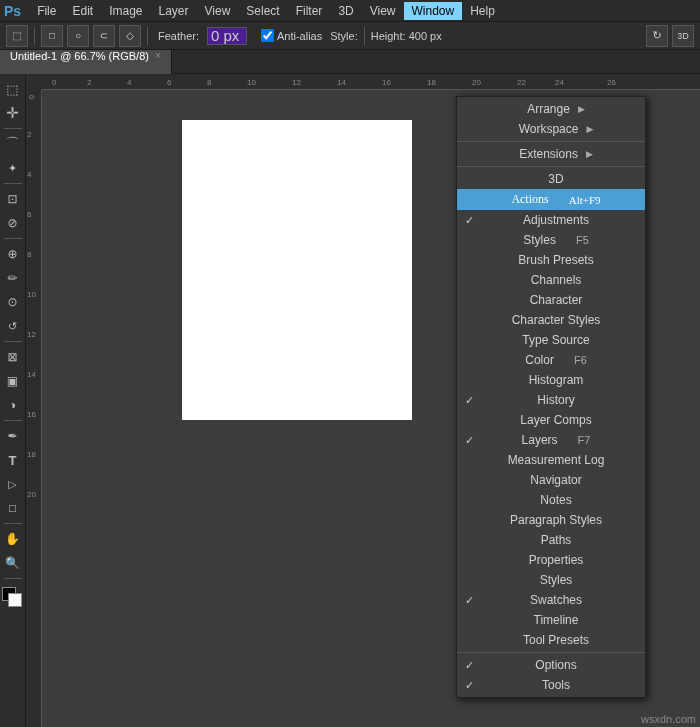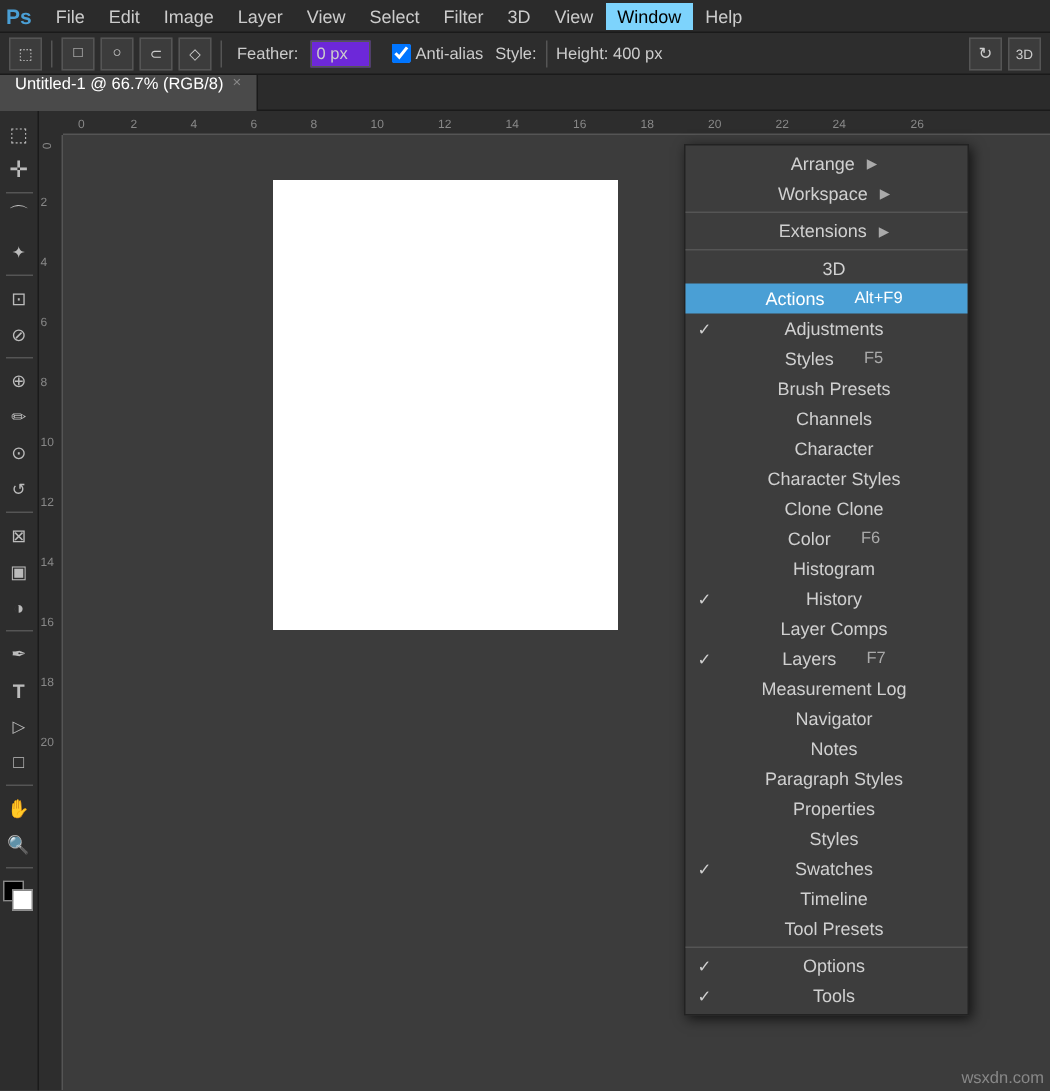--- a/index.html
+++ b/index.html
@@ -54,24 +54,24 @@
       border: 1px solid #555;
       display: flex; align-items: center; justify-content: center;
       cursor: pointer;
       color: #ccc;
       font-size: 10px;
     }
     .toolbar-sep { width: 1px; height: 18px; background: #555; margin: 0 2px; }
     .toolbar-label { color: #ccc; font-size: 11px; margin: 0 4px; }
     .toolbar-input {
       width: 40px; height: 18px;
-      background: #6d28d9;
+      background: #4c1d95;
       border: 1px solid #555;
       color: #ccc;
-      font-size: 11px;
+      font-size: 15px;
       padding: 0 3px;
     }
     .toolbar-checkbox-label { color: #ccc; font-size: 11px; display: flex; align-items: center; gap: 3px; }
     .toolbar-style-label { color: #ccc; font-size: 11px; margin-left: 4px; }
     .height-label { color: #ccc; font-size: 11px; }
 
     
     .tab-bar {
       background: #2b2b2b;
       height: 24px;
@@ -169,21 +169,21 @@
       padding: 3px 14px 3px 24px;
       cursor: pointer;
       color: #d0d0d0;
       font-size: 12px;
       display: flex;
       align-items: center;
       justify-content: center;
       white-space: nowrap;
       position: relative;
     }
-    .dropdown-item.highlighted { background: #4a9fd5; color: #fff; }
+    .dropdown-item.highlighted { background: #4a9fd5; color: #fff; font-family: Liberation Serif, serif; }
     .dropdown-item.checked::before {
       content: '✓';
       position: absolute;
       left: 8px;
       font-size: 11px;
     }
     .dropdown-item.has-arrow::after {
       content: '▶';
       font-size: 9px;
       margin-left: 8px;
@@ -377,21 +377,21 @@
 
       <div class="dropdown-item">
         <span>Character</span>
       </div>
 
       <div class="dropdown-item">
         <span>Character Styles</span>
       </div>
 
       <div class="dropdown-item">
-        <span>Clone Clone</span>
+        <span>Type Source</span>
       </div>
 
       <div class="dropdown-item">
         <span>Color</span>
         <span class="shortcut">F6</span>
       </div>
 
       <div class="dropdown-item">
         <span>Histogram</span>
       </div>
@@ -420,20 +420,23 @@
 
       <div class="dropdown-item">
         <span>Notes</span>
       </div>
 
 
       <div class="dropdown-item">
         <span>Paragraph Styles</span>
       </div>
 
+      <div class="dropdown-item">
+        <span>Paths</span>
+      </div>
 
       <div class="dropdown-item">
         <span>Properties</span>
       </div>
 
       <div class="dropdown-item">
         <span>Styles</span>
       </div>
 
       <div class="dropdown-item checked">

